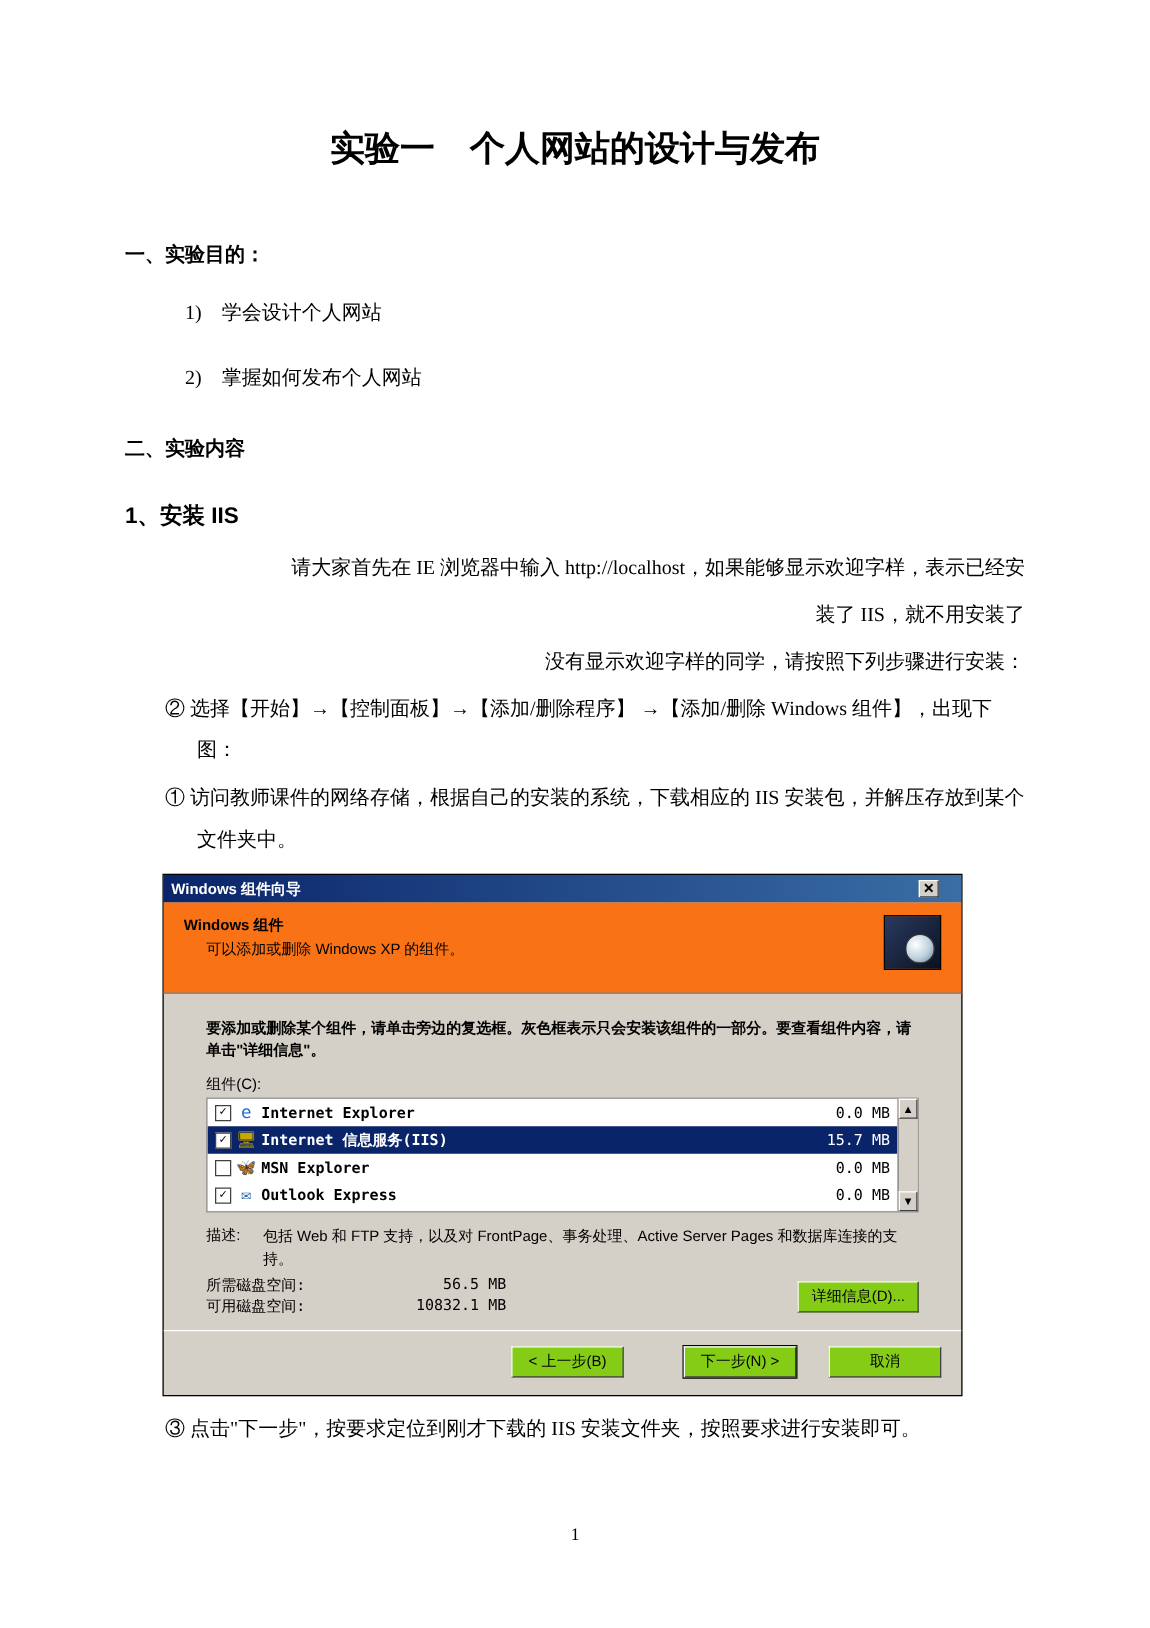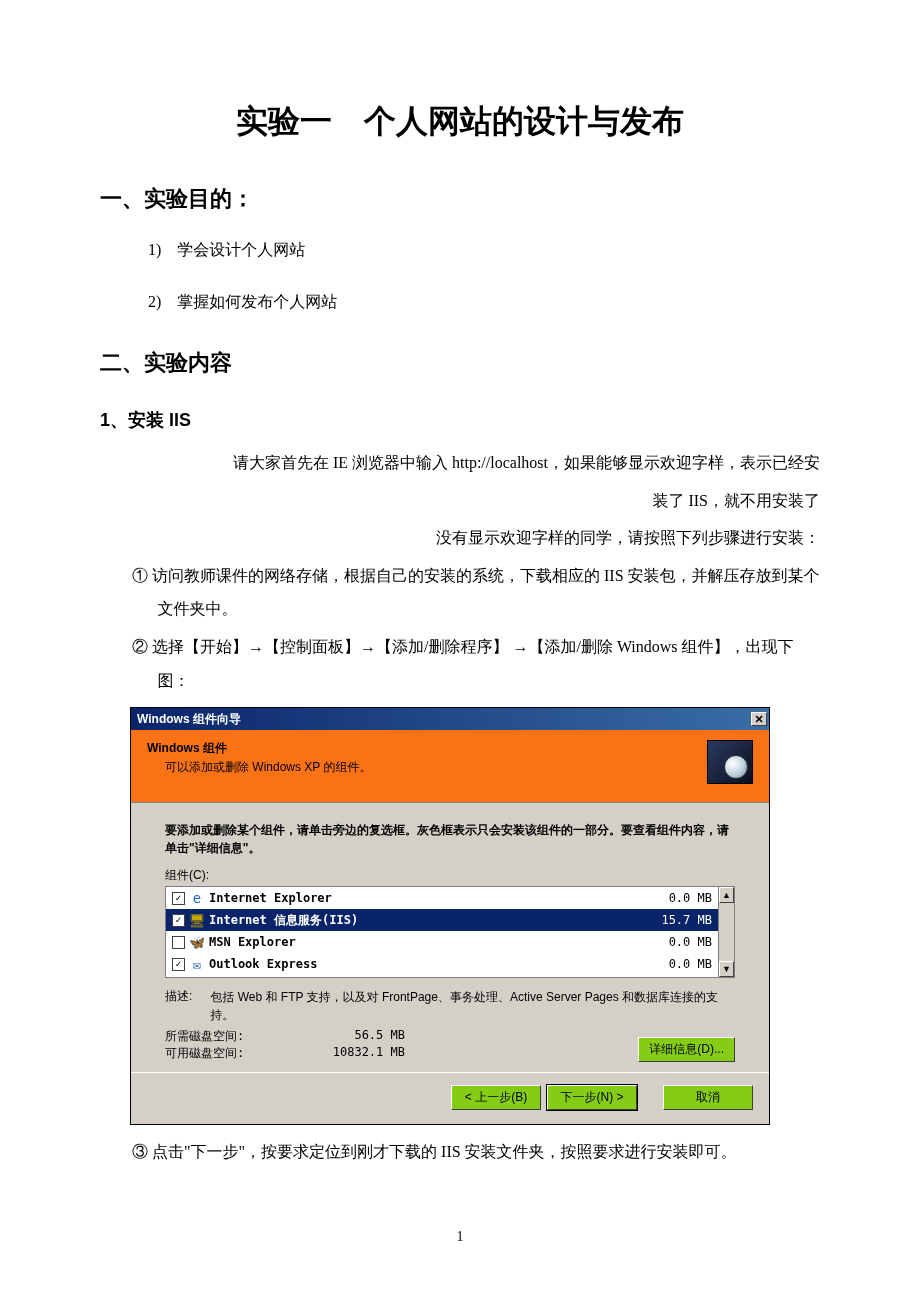--- a/index.html
+++ b/index.html
@@ -7,27 +7,27 @@
     background: #ffffff;
     font-family: "SimSun", "宋体", serif;
     font-size: 16px;
     color: #000;
     width: 920px;
     padding: 100px 100px 40px 100px;
   }
   .page-title {
     text-align: center;
     font-family: "SimHei", "黑体", sans-serif;
-    font-size: 32px;
-    font-weight: bold;
-    margin-bottom: 40px;
+    font-size: 28px;
+    font-weight: bold;
+    margin-bottom: 56px;
   }
   .section-heading {
     font-family: "SimHei", "黑体", sans-serif;
-    font-size: 22px;
+    font-size: 16px;
     font-weight: bold;
     margin: 30px 0 15px 0;
   }
   .goal-list {
     list-style: none;
     margin-left: 48px;
     line-height: 2;
   }
   .goal-list li { margin-bottom: 6px; margin-top: 20px; }
   .sub-heading {
@@ -54,21 +54,21 @@
     font-size: 12px;
     background: #d4d0c8;
   }
   .titlebar {
     display: flex;
     align-items: center;
     justify-content: space-between;
     background: linear-gradient(90deg, #0a246a 0%, #3a6ea5 100%);
     color: #fff;
     height: 22px;
-    padding: 0 2px 0 6px;
+    padding: 0 18px 0 6px;
     font-weight: bold;
   }
   .close-box {
     width: 16px; height: 14px;
     background: #d4d0c8;
     border: 1px solid #fff;
     border-right-color: #404040; border-bottom-color: #404040;
     color: #000; font-weight: bold; font-size: 11px;
     text-align: center; line-height: 12px;
   }
@@ -134,39 +134,39 @@
   .iis { color:#c8a800; font-size:13px; }
   .msn { color:#d06a1a; font-size:13px; }
   .oe { color:#2a5fa8; font-size:13px; }
   .lbl { flex:1; white-space:nowrap; overflow:hidden;font-weight:bold; }
   .sz { width: 80px; text-align: right; font-family: "SimSun",monospace; }
 
   .desc-row { display:flex; gap: 18px; margin: 10px 0 4px 0; }
   .desc-label { flex-shrink: 0; }
   .desc-text { flex: 1; line-height: 1.5; }
 
-  .disk-area { display:flex; align-items:flex-end; }
+  .disk-area { display:flex; align-items:center; }
   .disk-left { flex:1; font-family:"SimSun",monospace; }
   .disk-left div { display:flex; }
   .disk-left .k { width: 140px; }
   .disk-left .v { width: 100px; text-align:right; }
   .win-btn {
     border: 1px solid #fff;
     border-right-color:#404040; border-bottom-color:#404040;
     background: #84cc16; padding: 3px 10px;
     font-size: 12px; font-family:"SimSun",sans-serif;
     white-space: nowrap;
     min-width: 90px; text-align:center;
   }
   .dialog-footer {
     border-top: 1px solid #fff;
     padding: 12px 16px 14px 16px;
     display: flex; justify-content: flex-end; gap: 6px;
   }
-  .default-btn { box-shadow: 0 0 0 1px #000; }
+  .default-btn { box-shadow: 0 0 0 1px #000; margin-left: 42px; }
   .page-number {
     text-align: center;
     margin-top: 60px;
     font-size: 14px;
   }
 </style>
 </head>
 <body>
 
 <h1 class="page-title">实验一　个人网站的设计与发布</h1>
@@ -179,22 +179,22 @@
 
 <h2 class="section-heading">二、实验内容</h2>
 
 <h3 class="sub-heading">1、安装 IIS</h3>
 
 <p class="para">请大家首先在 IE 浏览器中输入 http://localhost，如果能够显示欢迎字样，表示已经安</p>
 <p class="para" style="text-indent:0">装了 IIS，就不用安装了</p>
 <p class="para">没有显示欢迎字样的同学，请按照下列步骤进行安装：</p>
 
 <ul class="steps">
+  <li>② 选择【开始】→【控制面板】→【添加/删除程序】 →【添加/删除 Windows 组件】，出现下图：</li>
   <li>① 访问教师课件的网络存储，根据自己的安装的系统，下载相应的 IIS 安装包，并解压存放到某个文件夹中。</li>
-  <li>② 选择【开始】→【控制面板】→【添加/删除程序】 →【添加/删除 Windows 组件】，出现下图：</li>
 </ul>
 
 <div class="dialog">
   <div class="titlebar">
     <span>Windows 组件向导</span>
     <span class="close-box">✕</span>
   </div>
   <div class="header-row">
     <div class="header-text">
       <div class="t1">Windows 组件</div>

